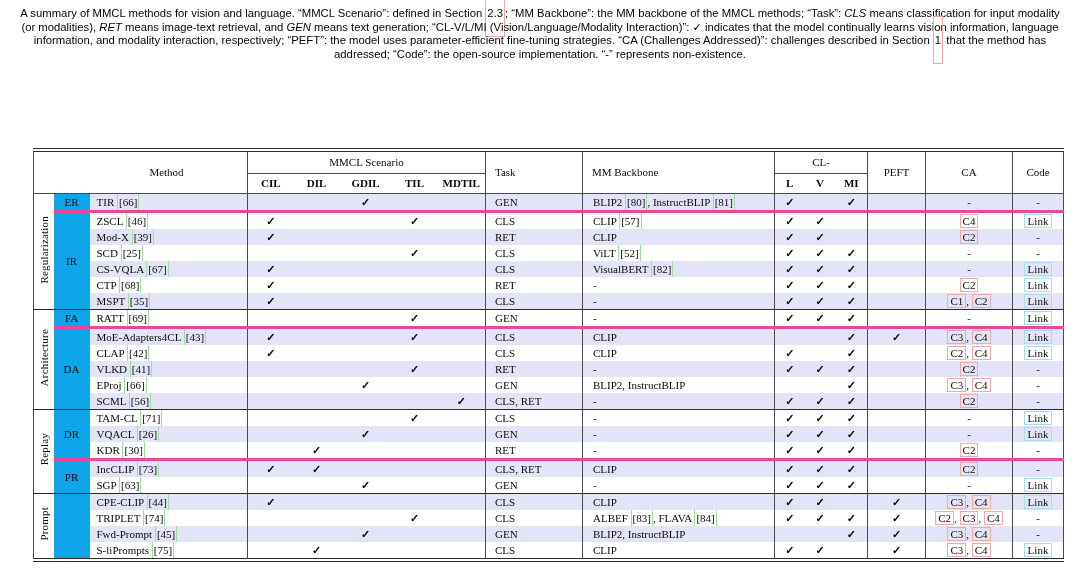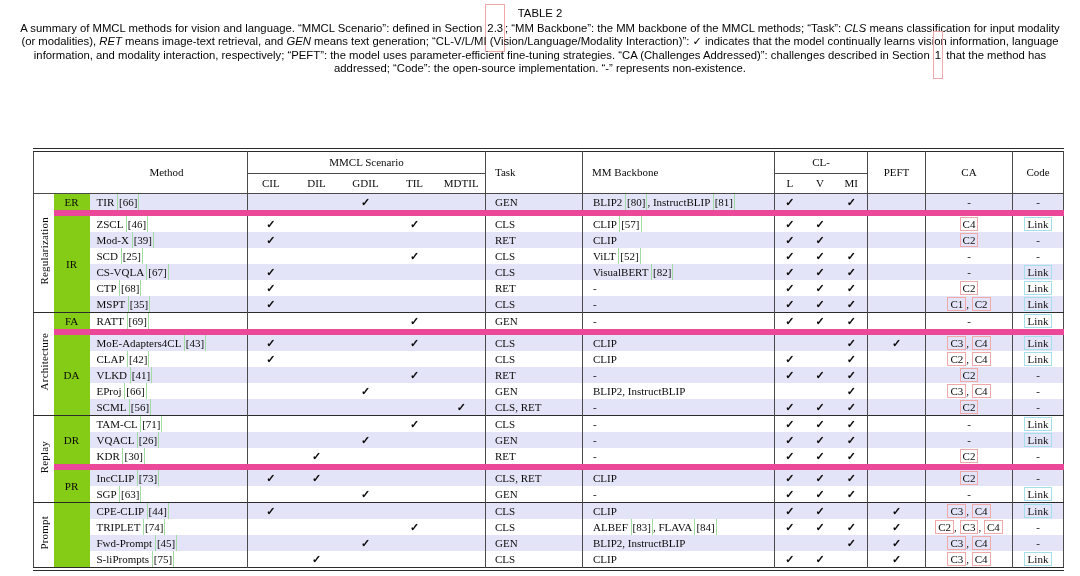--- a/index.html
+++ b/index.html
@@ -31,45 +31,44 @@
     padding:2px 0;
   }
   table{
     border-collapse:collapse;table-layout:fixed;
     border-left:1px solid var(--vline);border-right:1px solid var(--vline);
     border-top:1px solid var(--rule);border-bottom:1px solid var(--rule);
     font-size:11px;
   }
   th,td{padding:0;margin:0;overflow:hidden;white-space:nowrap;}
   thead th{height:21px;line-height:21px;font-weight:normal;text-align:center;border-bottom:1px solid var(--vline);}
-  thead th.sub{font-weight:normal;height:19px;line-height:19px;}
+  thead th.sub{font-weight:bold;height:19px;line-height:19px;}
   thead th.left-h{text-align:left;padding-left:9px;}
   thead th.method-h{padding-left:52px;}
   tbody td{height:16px;line-height:16px;}
   .bl{border-left:1px solid var(--vline);}
   .cat{text-align:center;vertical-align:middle;background:#fff;}
   .cat span{display:inline-block;writing-mode:vertical-rl;transform:rotate(180deg);font-size:11px;letter-spacing:.2px;}
-  .grp{text-align:center;vertical-align:middle;background:#84cc16;}
+  .grp{text-align:center;vertical-align:middle;background:#0ea5e9;}
   td.method{text-align:left;padding-left:7px;}
   td.task{text-align:left;padding-left:9px;}
   td.backbone{text-align:left;padding-left:10px;}
   td.ck,td.ca,td.code{text-align:center;}
   td.ck{font-weight:600;}
   td.lv{background:var(--stripe);}
   .sec-top{border-top:1.5px solid var(--rule);}
-  .grp-top{border-top:6px solid #ec4899;font-family:Liberation Serif, serif;}
+  .grp-top{border-top:3px solid #ec4899;font-family:Liberation Serif, serif;}
   .cite{border:1px solid var(--cite);padding:16px 1px;}
   .ca-box{border:1px solid var(--cabox);padding:0 2px;}
   .link-box{border:1px solid var(--linkbox);padding:0 3px;}
 </style>
 </head>
 <body>
 
 <div class="caption">
-  <span class="title">TABLE 2</span>
   <span><span>A summary of MMCL methods for vision and language. “MMCL Scenario”: defined in Section </span><span class="ref-box">2.3</span><span>; “MM Backbone”: the MM backbone of the MMCL methods; “Task”: </span><span class="it">CLS</span><span> means classification for input modality (or modalities), </span><span class="it">RET</span><span> means image-text retrieval, and </span><span class="it">GEN</span><span> means text generation; “CL-V/L/MI (Vision/Language/Modality Interaction)”: ✓ indicates that the model continually learns vision information, language information, and modality interaction, respectively; “PEFT”: the model uses parameter-efficient fine-tuning strategies. “CA (Challenges Addressed)”: challenges described in Section </span><span class="ref-box">1</span><span> that the method has addressed; “Code”: the open-source implementation. “-” represents non-existence.</span></span>
 </div>
 
 <div class="tbl-wrap">
   <table>
     <colgroup>
       <col style="width:20px">
         <col style="width:36px">
         <col style="width:158px">
       <col style="width:46px">

